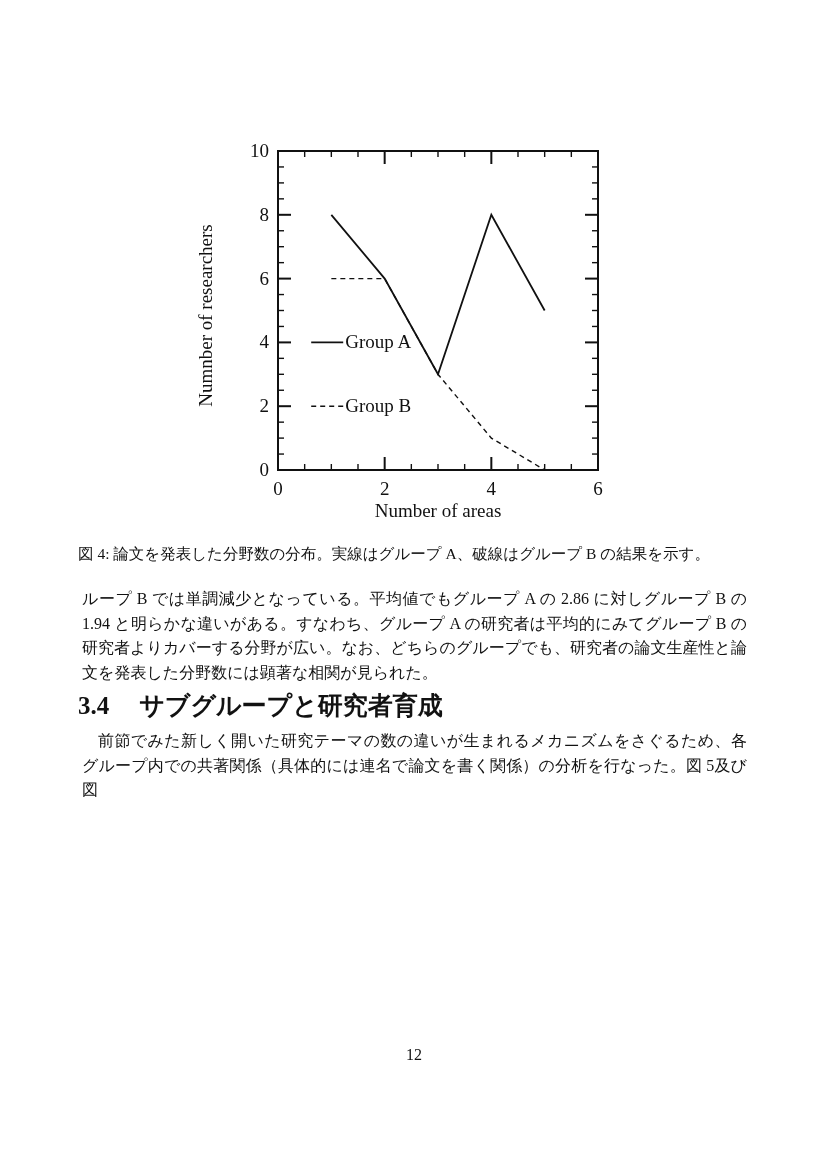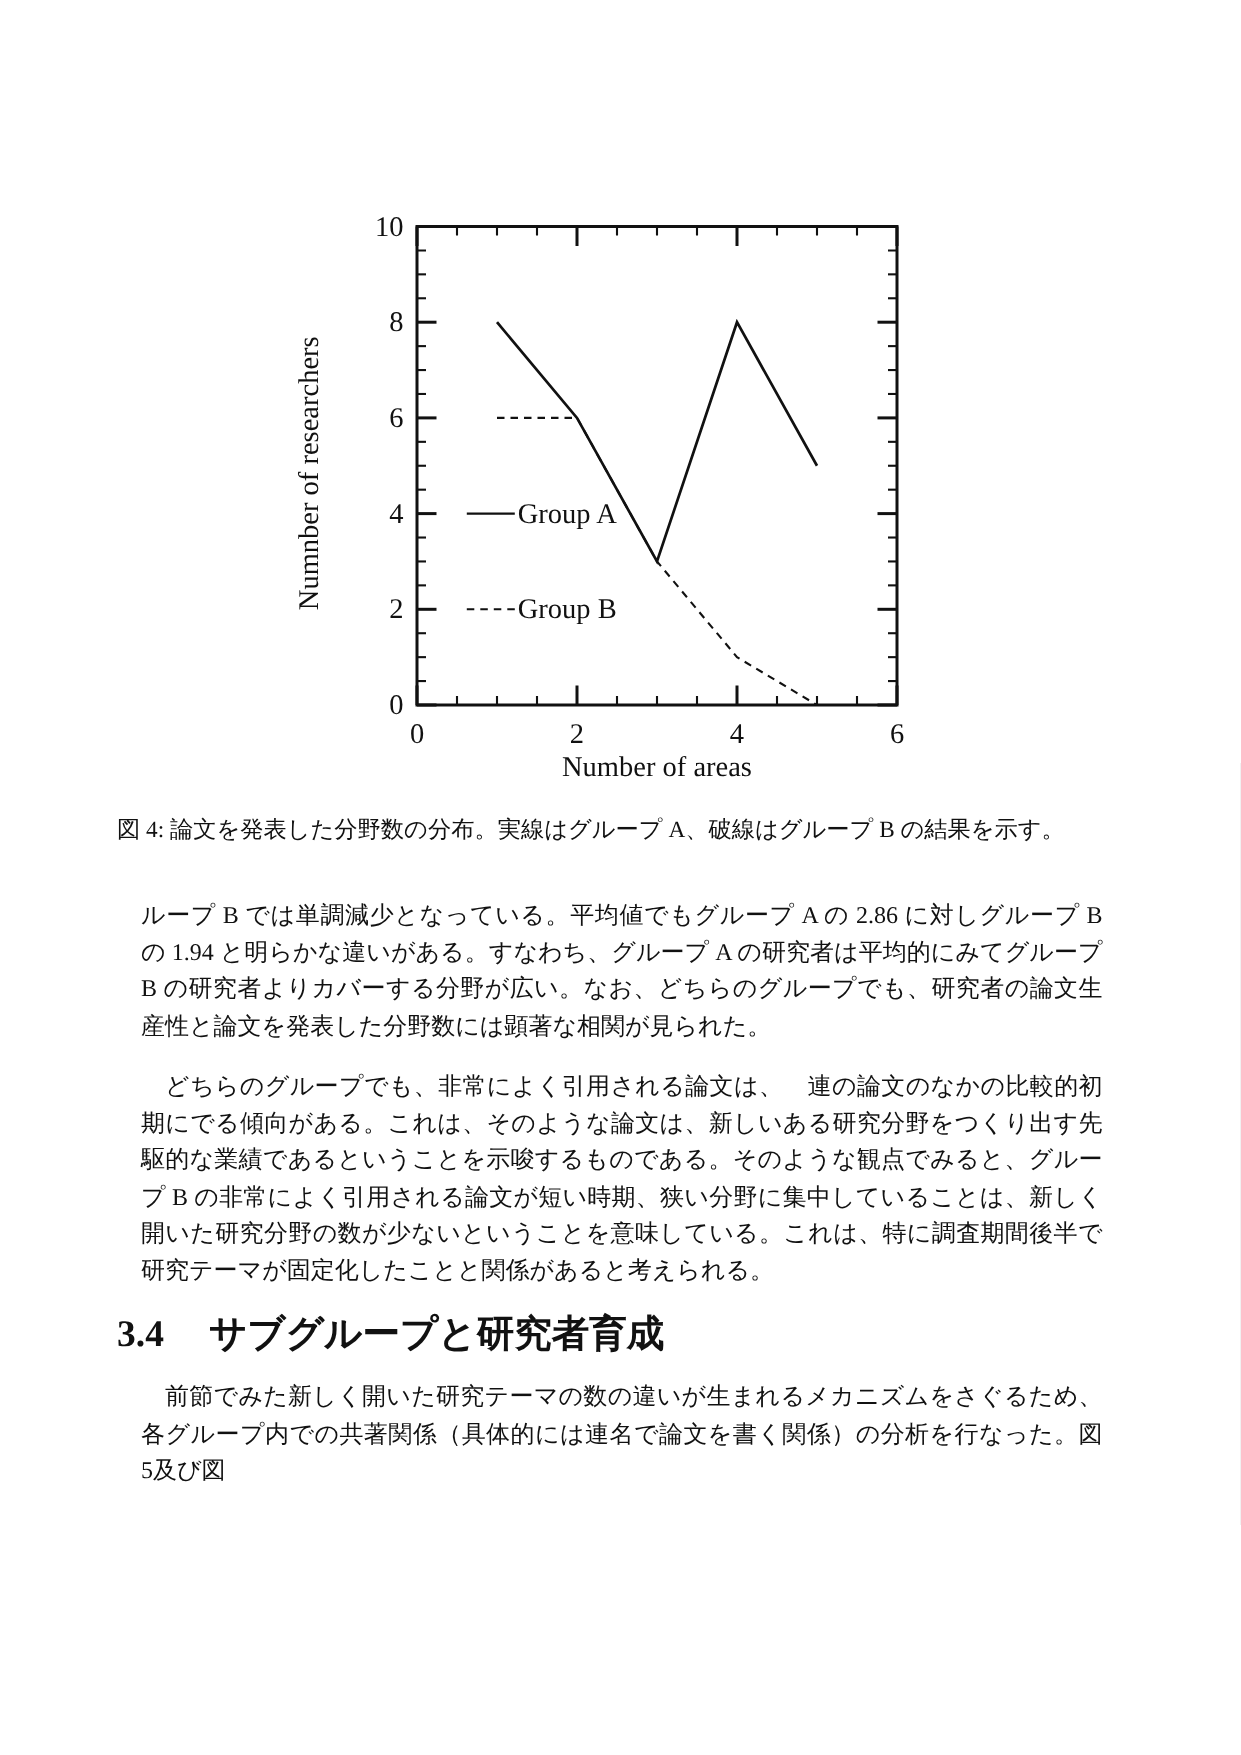--- a/index.html
+++ b/index.html
@@ -20,21 +20,21 @@
   }
   .caption{
     position:absolute;left:78px;top:543px;width:672px;
     font-size:15.5px;line-height:22px;text-align:left;
   }
   .bodytext{
     position:absolute;left:78px;top:583px;width:673px;
     font-size:16px;line-height:24.5px;
     text-align:justify;
   }
-  .bodytext p{margin:16px;text-indent:1em;}
+  .bodytext p{margin:4px;text-indent:1em;}
   .bodytext p.noindent{text-indent:0;}
   .bodytext h2{
     margin:7px 0 9px 0;
     font-size:25px;line-height:28px;
     font-weight:bold;
   }
   .bodytext h2 .secnum{margin-right:1.2em;}
   .pagenum{
     position:absolute;left:78px;top:1046px;width:672px;
     text-align:center;font-size:16px;
@@ -132,19 +132,19 @@
       <line x1="121.19999999999999" y1="207.39999999999998" x2="153.2" y2="207.39999999999998" stroke="#111111" stroke-width="1.6"></line>
       <text x="155.2" y="213.39999999999998">Group A</text>
       <line x1="121.19999999999999" y1="271.2" x2="153.2" y2="271.2" stroke="#111111" stroke-width="1.4" stroke-dasharray="5 4"></line>
       <text x="155.2" y="277.2">Group B</text>
     </svg>
 
   <div class="caption">図 4: 論文を発表した分野数の分布。実線はグループ A、破線はグループ B の結果を示す。</div>
 
   <div class="bodytext">
     <p class="noindent">ループ B では単調減少となっている。平均値でもグループ A の 2.86 に対しグループ B の 1.94 と明らかな違いがある。すなわち、グループ A の研究者は平均的にみてグループ B の研究者よりカバーする分野が広い。なお、どちらのグループでも、研究者の論文生産性と論文を発表した分野数には顕著な相関が見られた。</p>
-    <p>どちらのグループでも、非常によく引用される論文は、　連の論文のなかの比較的初期にでる傾向がある。これは、そのような論文は、新しいある研究分野をつくり出す先駆的な業績であるということを示唆するものである。そのような観点でみると、グループ B の非常によく引用される論文が短い時期、狭い分野に集中していることは、新しく開いた研究分野の数が少ないということを意味している。これは、特に調査期間後半で研究テーマが固定化したことと関係があると考えられる。</p>
     <h2><span class="secnum">3.4</span><span>サブグループと研究者育成</span></h2>
     <p>前節でみた新しく開いた研究テーマの数の違いが生まれるメカニズムをさぐるため、各グループ内での共著関係（具体的には連名で論文を書く関係）の分析を行なった。図 5及び図</p>
   </div>
 
+  <div class="pagenum">12</div>
 
 </div>
 
 </body></html>

